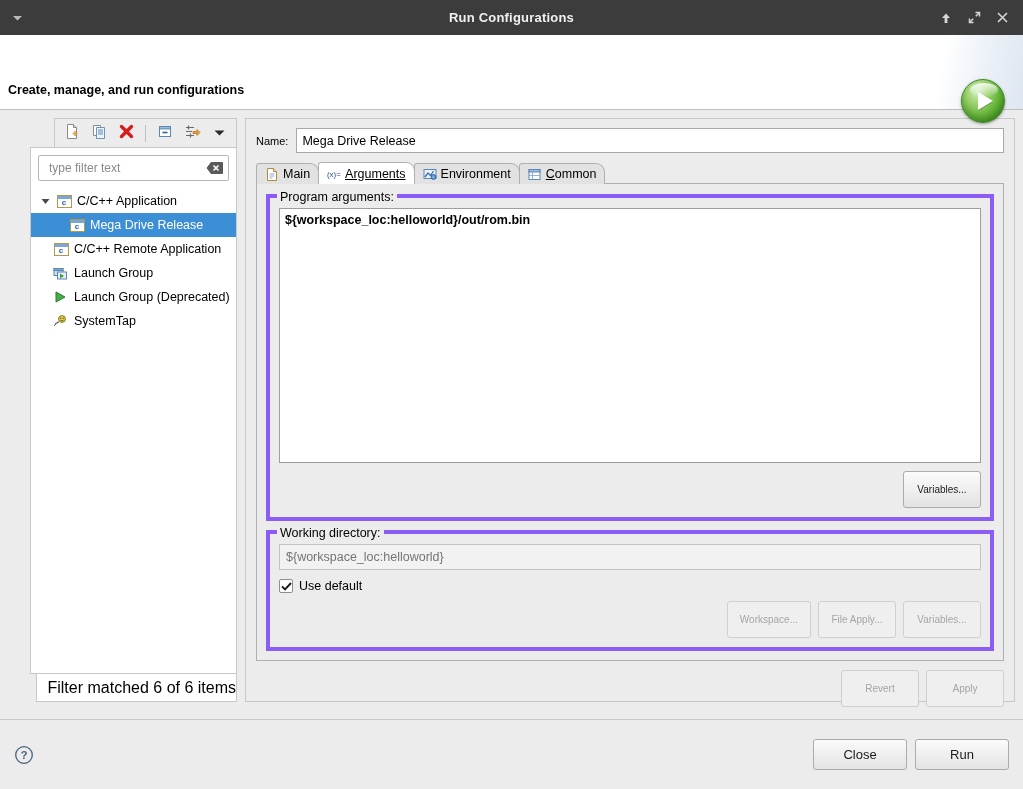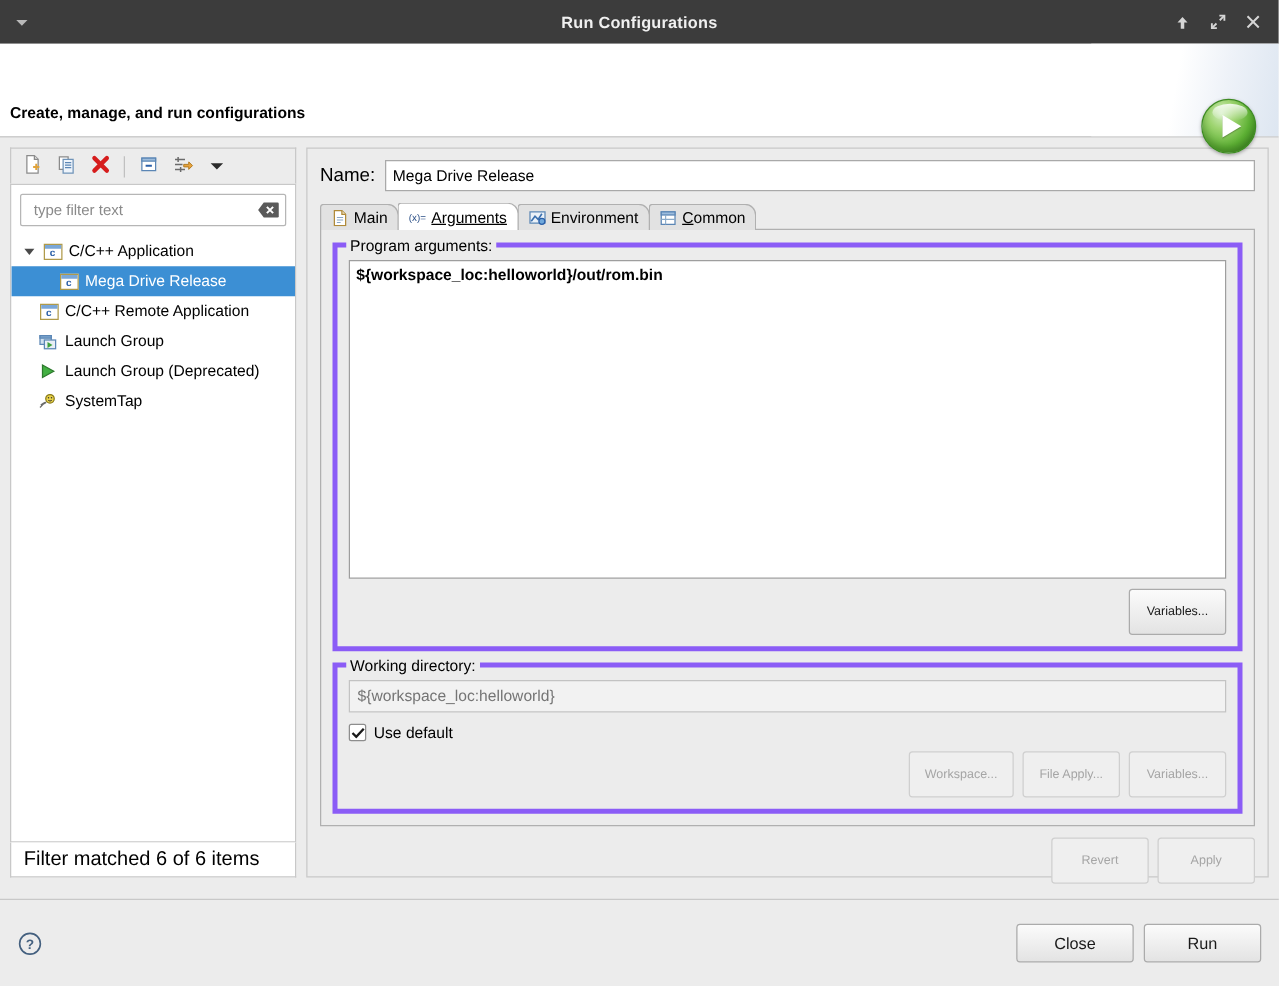--- a/index.html
+++ b/index.html
@@ -53,21 +53,21 @@
     width:0; height:0; border-left:15px solid #fff;
     border-top:9px solid transparent; border-bottom:9px solid transparent;
     margin-left:5px; position:relative; z-index:2;
     filter:drop-shadow(0 1px 0 rgba(0,0,0,.25));
   }
 
   
   .body { display:flex; padding:8px; gap:8px; height:600px; }
 
   
-  .left { width:229px; display:flex; flex-direction:column; }
+  .left { width:229px; display:flex; flex-direction:column;align-items:flex-end; }
   .toolbar {
     height:29px; display:flex; align-items:center; gap:5px;
     border:1px solid #c8c8c8; border-bottom:none; background:#ececec;
     padding:0 6px;
   }
   .tb-ico { width:22px; height:22px; display:flex; align-items:center; justify-content:center; cursor:pointer; }
   .tb-sep { width:1px; height:17px; background:#c0c0c0; margin:0 3px; }
 
   .treebox {
     flex:1; border:1px solid #c8c8c8; background:#fff;
@@ -108,21 +108,21 @@
 
   .status {
     height:28px; border:1px solid #c8c8c8; border-top:none; background:#fff;
     display:flex; align-items:center; padding-left:10px; font-size:16px;
   }
 
   
   .right { flex:1; border:1px solid #c8c8c8; background:#ececec; padding:9px 10px 9px 10px; display:flex; flex-direction:column; }
 
   .namerow { display:flex; align-items:center; gap:8px; margin-bottom:9px; }
-  .namerow label { font-size:15px; }
+  .namerow label { font-size:11px; }
   .namerow input {
     flex:1; height:25px; border:1px solid #a9a9a9; background:#fff;
     font-family:inherit; font-size:12.5px; padding:0 5px; outline:none;
   }
 
   .tabstrip { display:flex; align-items:flex-end; height:22px; position:relative; z-index:2; }
   .tab {
     display:flex; align-items:center; gap:4px; height:21px; padding:0 8px;
     border:1px solid #b0b0b0; border-bottom:none; background:#e2e2e2;
     border-radius:3px 9px 0 0; font-size:12.5px; cursor:pointer; margin-right:-1px;

